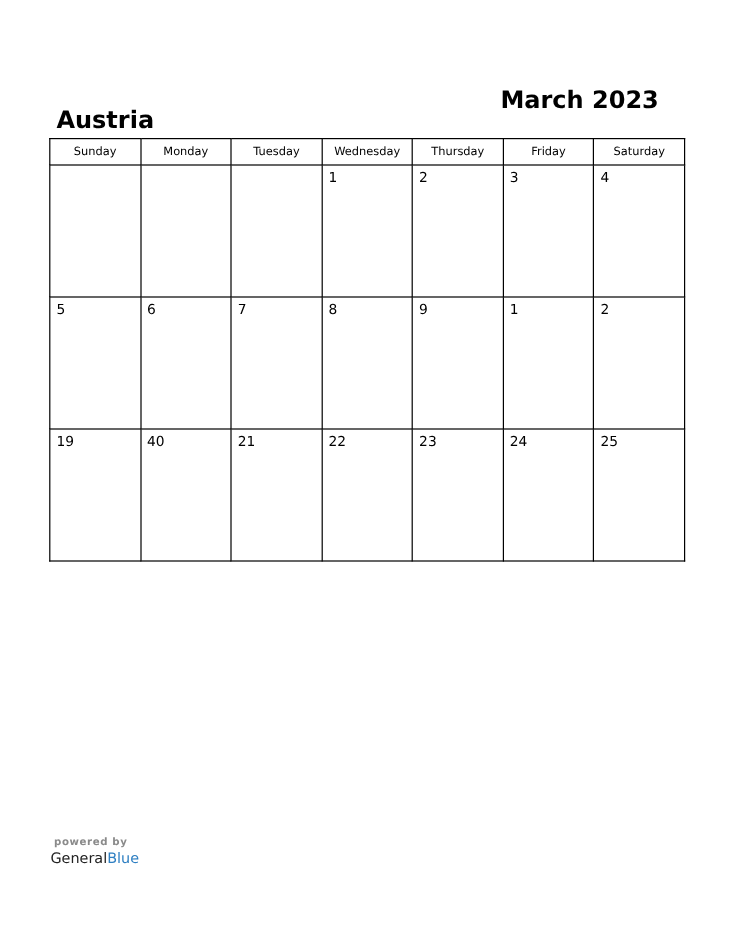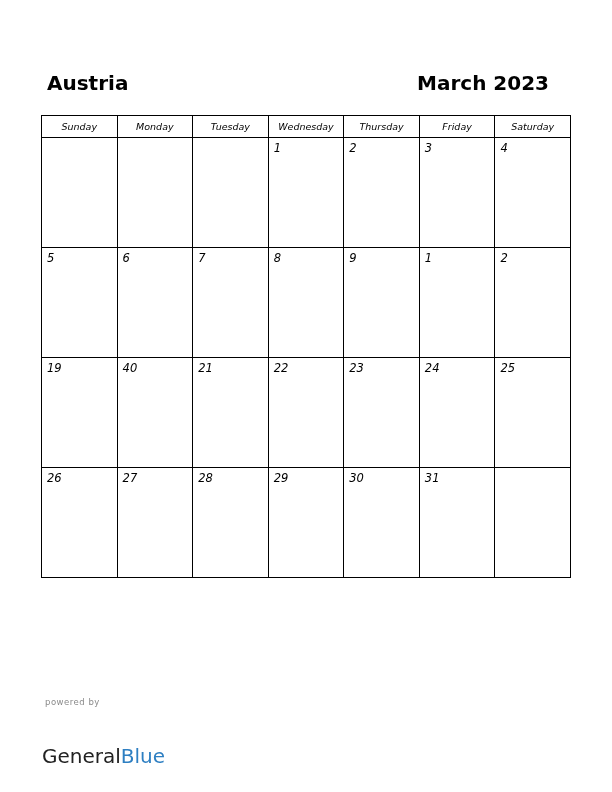--- a/index.html
+++ b/index.html
@@ -1,25 +1,25 @@
 <!DOCTYPE html>
 <html><head>
 <meta charset="utf-8">
 <style>
   html, body { margin:0; padding:0; background:#ffffff; }
   body { width:612px; height:792px; position:relative; font-family:"DejaVu Sans", sans-serif; color:#000; overflow:hidden; }
-  .title-left { position:absolute; left:47px; top:71px; font-size:20px; font-weight:bold; }
+  .title-left { position:absolute; left:47px; top:88px; font-size:20px; font-weight:bold; }
   .title-right { position:absolute; right:63px; top:71px; font-size:20px; font-weight:bold; }
   table.cal { position:absolute; left:41px; top:115px; border-collapse:collapse; table-layout:fixed; width:530px; }
-  table.cal th, table.cal td { border:1.3px solid #000; padding:0;font-style:italic; }
+  table.cal th, table.cal td { border:1.3px solid #000; padding:0; }
   table.cal th { height:21px; font-size:9.5px; font-weight:normal; text-align:center; vertical-align:middle; }
   table.cal td { height:109px; vertical-align:top; font-size:11.5px; }
   table.cal td span { display:block; padding:3px 0 0 5px; }
-  .powered { position:absolute; left:45px; top:697px; font-size:8.5px; color:#8a8a8a; letter-spacing:0.5px; }
-  .brand { position:absolute; left:42px; top:744px; font-size:20px; }
+  .powered { position:absolute; left:45px; top:697px; font-size:8.5px; color:#8a8a8a; letter-spacing:0.5px;font-weight:bold; }
+  .brand { position:absolute; left:42px; top:708px; font-size:12px; }
   .brand .g { color:#222; }
   .brand .b { color:#2e7fc2; }
 </style>
 </head>
 <body>
 
 <div class="title-left">Austria</div>
 <div class="title-right">March 2023</div>
 
 <table class="cal">
@@ -97,40 +97,17 @@
       <td>
           <span>23</span>
         </td>
       <td>
           <span>24</span>
         </td>
       <td>
           <span>25</span>
         </td>
     </tr>
-    <tr>
-      <td>
-          <span>26</span>
-        </td>
-      <td>
-          <span>27</span>
-        </td>
-      <td>
-          <span>28</span>
-        </td>
-      <td>
-          <span>29</span>
-        </td>
-      <td>
-          <span>30</span>
-        </td>
-      <td>
-          <span>31</span>
-        </td>
-      <td>
-          <span></span>
-        </td>
-    </tr>
   </tbody>
 </table>
 
 <div class="powered">powered by</div>
 <div class="brand"><span class="g">General</span><span class="b">Blue</span></div>
 
 </body></html>

